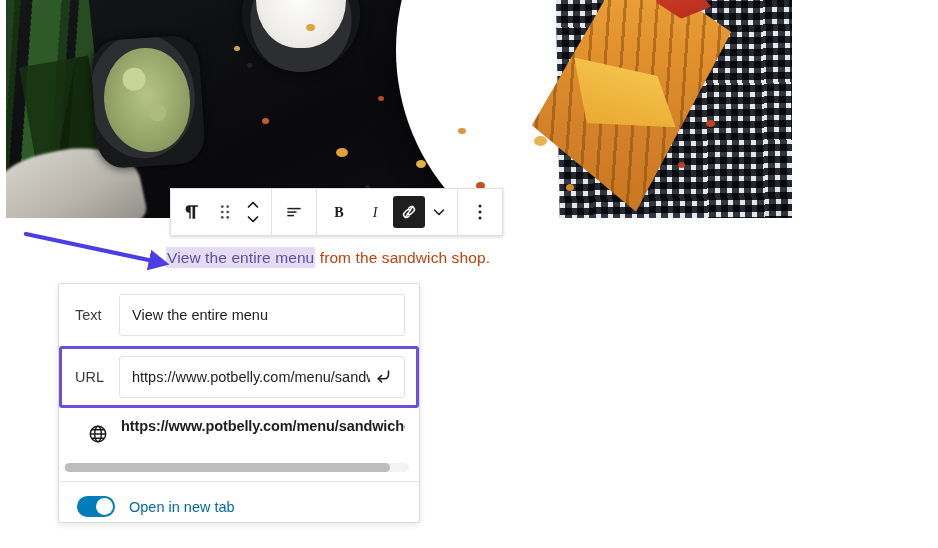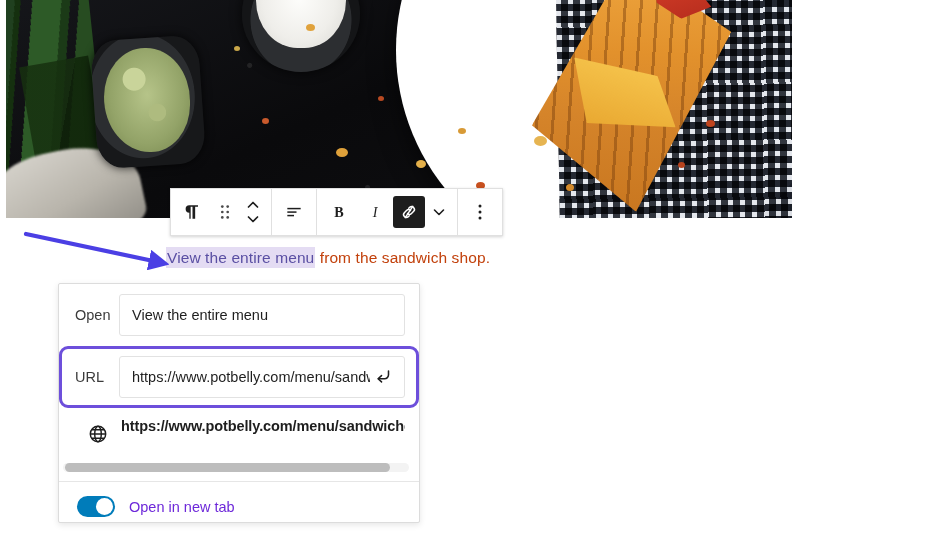--- a/index.html
+++ b/index.html
@@ -238,21 +238,21 @@
     overflow: hidden;
   }
   .field-row {
     display: flex;
     align-items: center;
     padding: 10px 14px 10px 16px;
     box-sizing: border-box;
   }
   .field-row.highlighted {
     border: 3px solid #6d4fdb;
-    border-radius: 9px;
+    border-radius: 3px;
     margin: 0 0 0 0;
     padding: 7px 11px 7px 13px;
   }
   .field-label {
     width: 44px;
     flex: none;
     font-size: 14.5px;
     color: #3b3b3b;
   }
   .field-input {
@@ -357,21 +357,21 @@
   #new-tab-toggle .knob {
     position: absolute;
     right: 2px; top: 2px;
     width: 17px; height: 17px;
     border-radius: 50%;
     background: #ffffff;
   }
   #toggle-label {
     margin-left: 14px;
     font-size: 14.5px;
-    color: #6d28d9;
+    color: #0369a1;
   }
 </style>
 </head>
 <body>
 
 <div id="featured-image">
   <div class="photo-layer bg-table"></div>
   <div class="photo-layer">
     <div class="onion"></div>
     <div class="onion-dark"></div>
@@ -502,21 +502,21 @@
     <marker id="arrowhead" markerWidth="5" markerHeight="5" refX="2.2" refY="2.5" orient="auto">
       <polygon points="0,0 5,2.5 0,5" fill="#4b3fe4"></polygon>
     </marker>
   </defs>
   <line x1="4" y1="12" x2="136" y2="40" stroke="#4b3fe4" stroke-width="4.2" stroke-linecap="round" marker-end="url(#arrowhead)"></line>
 </svg>
 
 <div id="link-popover">
 
   <div class="field-row">
-    <div class="field-label">Open</div>
+    <div class="field-label">Text</div>
     <div class="field-input" title="Link text">
       <span class="val">View the entire menu</span>
     </div>
   </div>
 
   <div class="field-row highlighted">
     <div class="field-label">URL</div>
     <div class="field-input url" title="Search or type URL">
       <span class="val">https://www.potbelly.com/menu/sandw</span>
       <span class="enter-btn">

